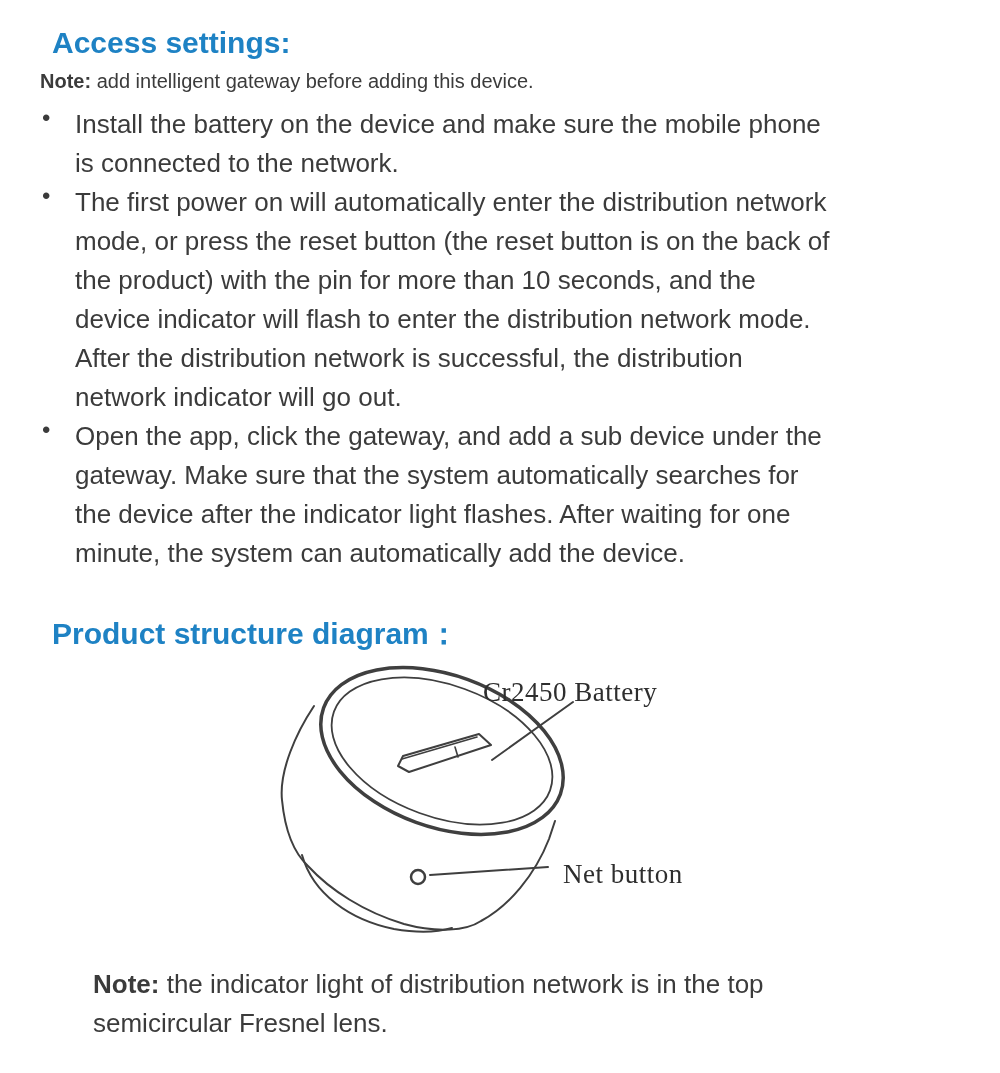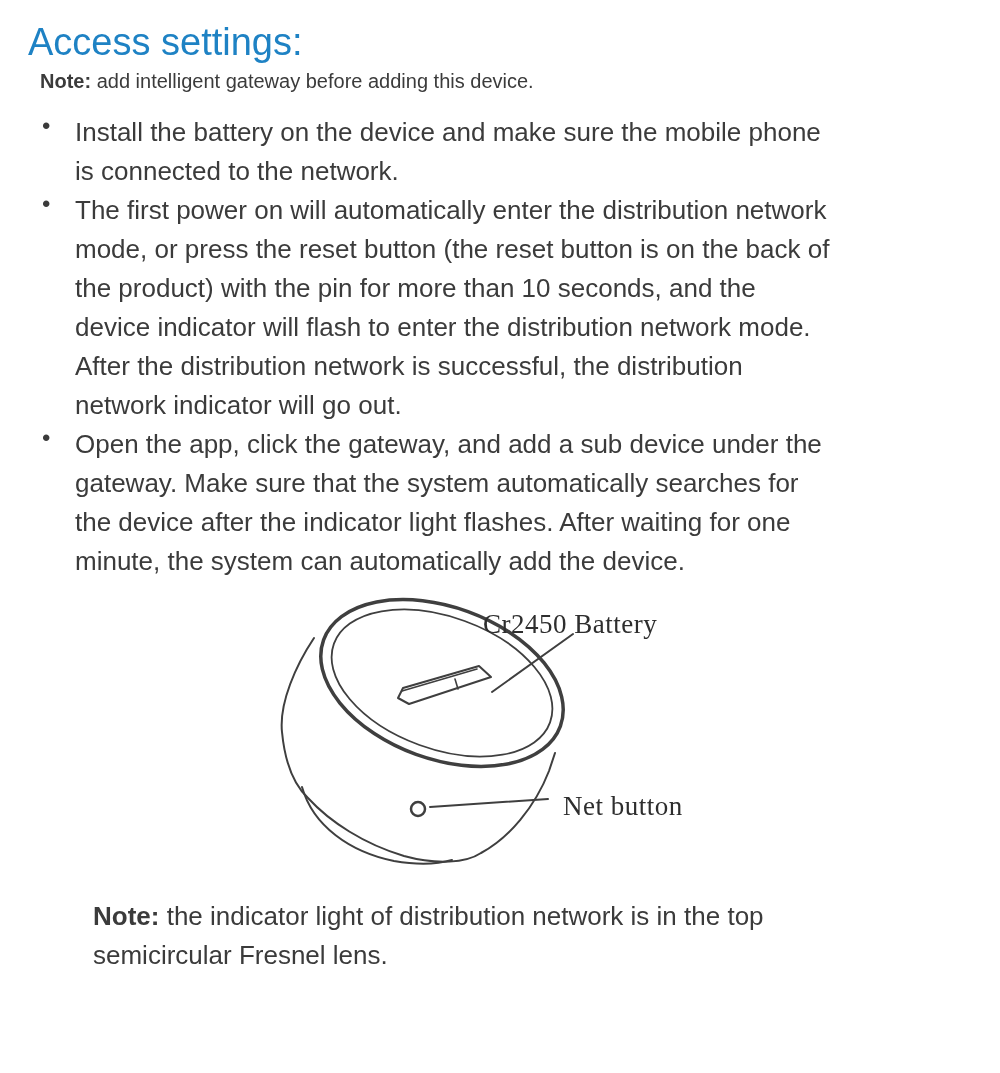--- a/index.html
+++ b/index.html
@@ -13,38 +13,38 @@
   body {
     width: 1000px;
     height: 1073px;
     background: #ffffff;
     font-family: "Liberation Sans", sans-serif;
     color: var(--body-text, #3b3b3b);
     overflow: hidden;
   }
   .page { padding-top: 27px; }
   .heading {
-    margin: 0 28px;
-    font-size: 38px;
+    margin: 0 52px;
+    font-size: 30px;
     line-height: 31px;
-    font-weight: normal;
+    font-weight: bold;
     color: var(--heading-blue, #1e82c4);
     white-space: nowrap;
   }
   .heading.h2 { margin-top: 45px; }
   .note {
     margin: 4px 40px 0 40px;
     font-size: 20px;
     line-height: 39px;
     white-space: nowrap;
   }
   .bold { font-weight: bold; }
   ul.bullets {
     list-style: none;
-    margin: 12px 40px 0 40px;
+    margin: 4px 40px 0 40px;
     padding: 0;
   }
   ul.bullets li {
     position: relative;
     padding-left: 35px;
     margin: 0;
   }
   ul.bullets li::before {
     content: "\2022";
     position: absolute;
@@ -91,20 +91,21 @@
       <div class="lines">Install the battery on the device and make sure the mobile phone<br>is connected to the network.</div>
     </li>
     <li>
       <div class="lines">The first power on will automatically enter the distribution network<br>mode, or press the reset button (the reset button is on the back of<br>the product) with the pin for more than 10 seconds, and the<br>device indicator will flash to enter the distribution network mode.<br>After the distribution network is successful, the distribution<br>network indicator will go out.</div>
     </li>
     <li>
       <div class="lines">Open the app, click the gateway, and add a sub device under the<br>gateway. Make sure that the system automatically searches for<br>the device after the indicator light flashes. After waiting for one<br>minute, the system can automatically add the device.</div>
     </li>
   </ul>
 
+  <h1 class="heading h2">Product structure diagram：</h1>
 
   <svg class="diagram" viewBox="0 0 1000 300" aria-hidden="true">
     <g fill="none" stroke="var(--line-art, #3f3f3f)" stroke-width="2" stroke-linecap="round" stroke-linejoin="round">
       <ellipse cx="442" cy="102" rx="126" ry="76" transform="rotate(20 442 102)" stroke-width="3.5"></ellipse>
       <ellipse cx="442" cy="102" rx="115" ry="66" transform="rotate(20 442 102)" stroke-width="1.8"></ellipse>
       <path d="M 314 57
                C 296 84 279 122 282 151
                C 285 182 293 203 308 217
                C 330 241 364 263 404 275
                C 437 284 466 282 481 272

